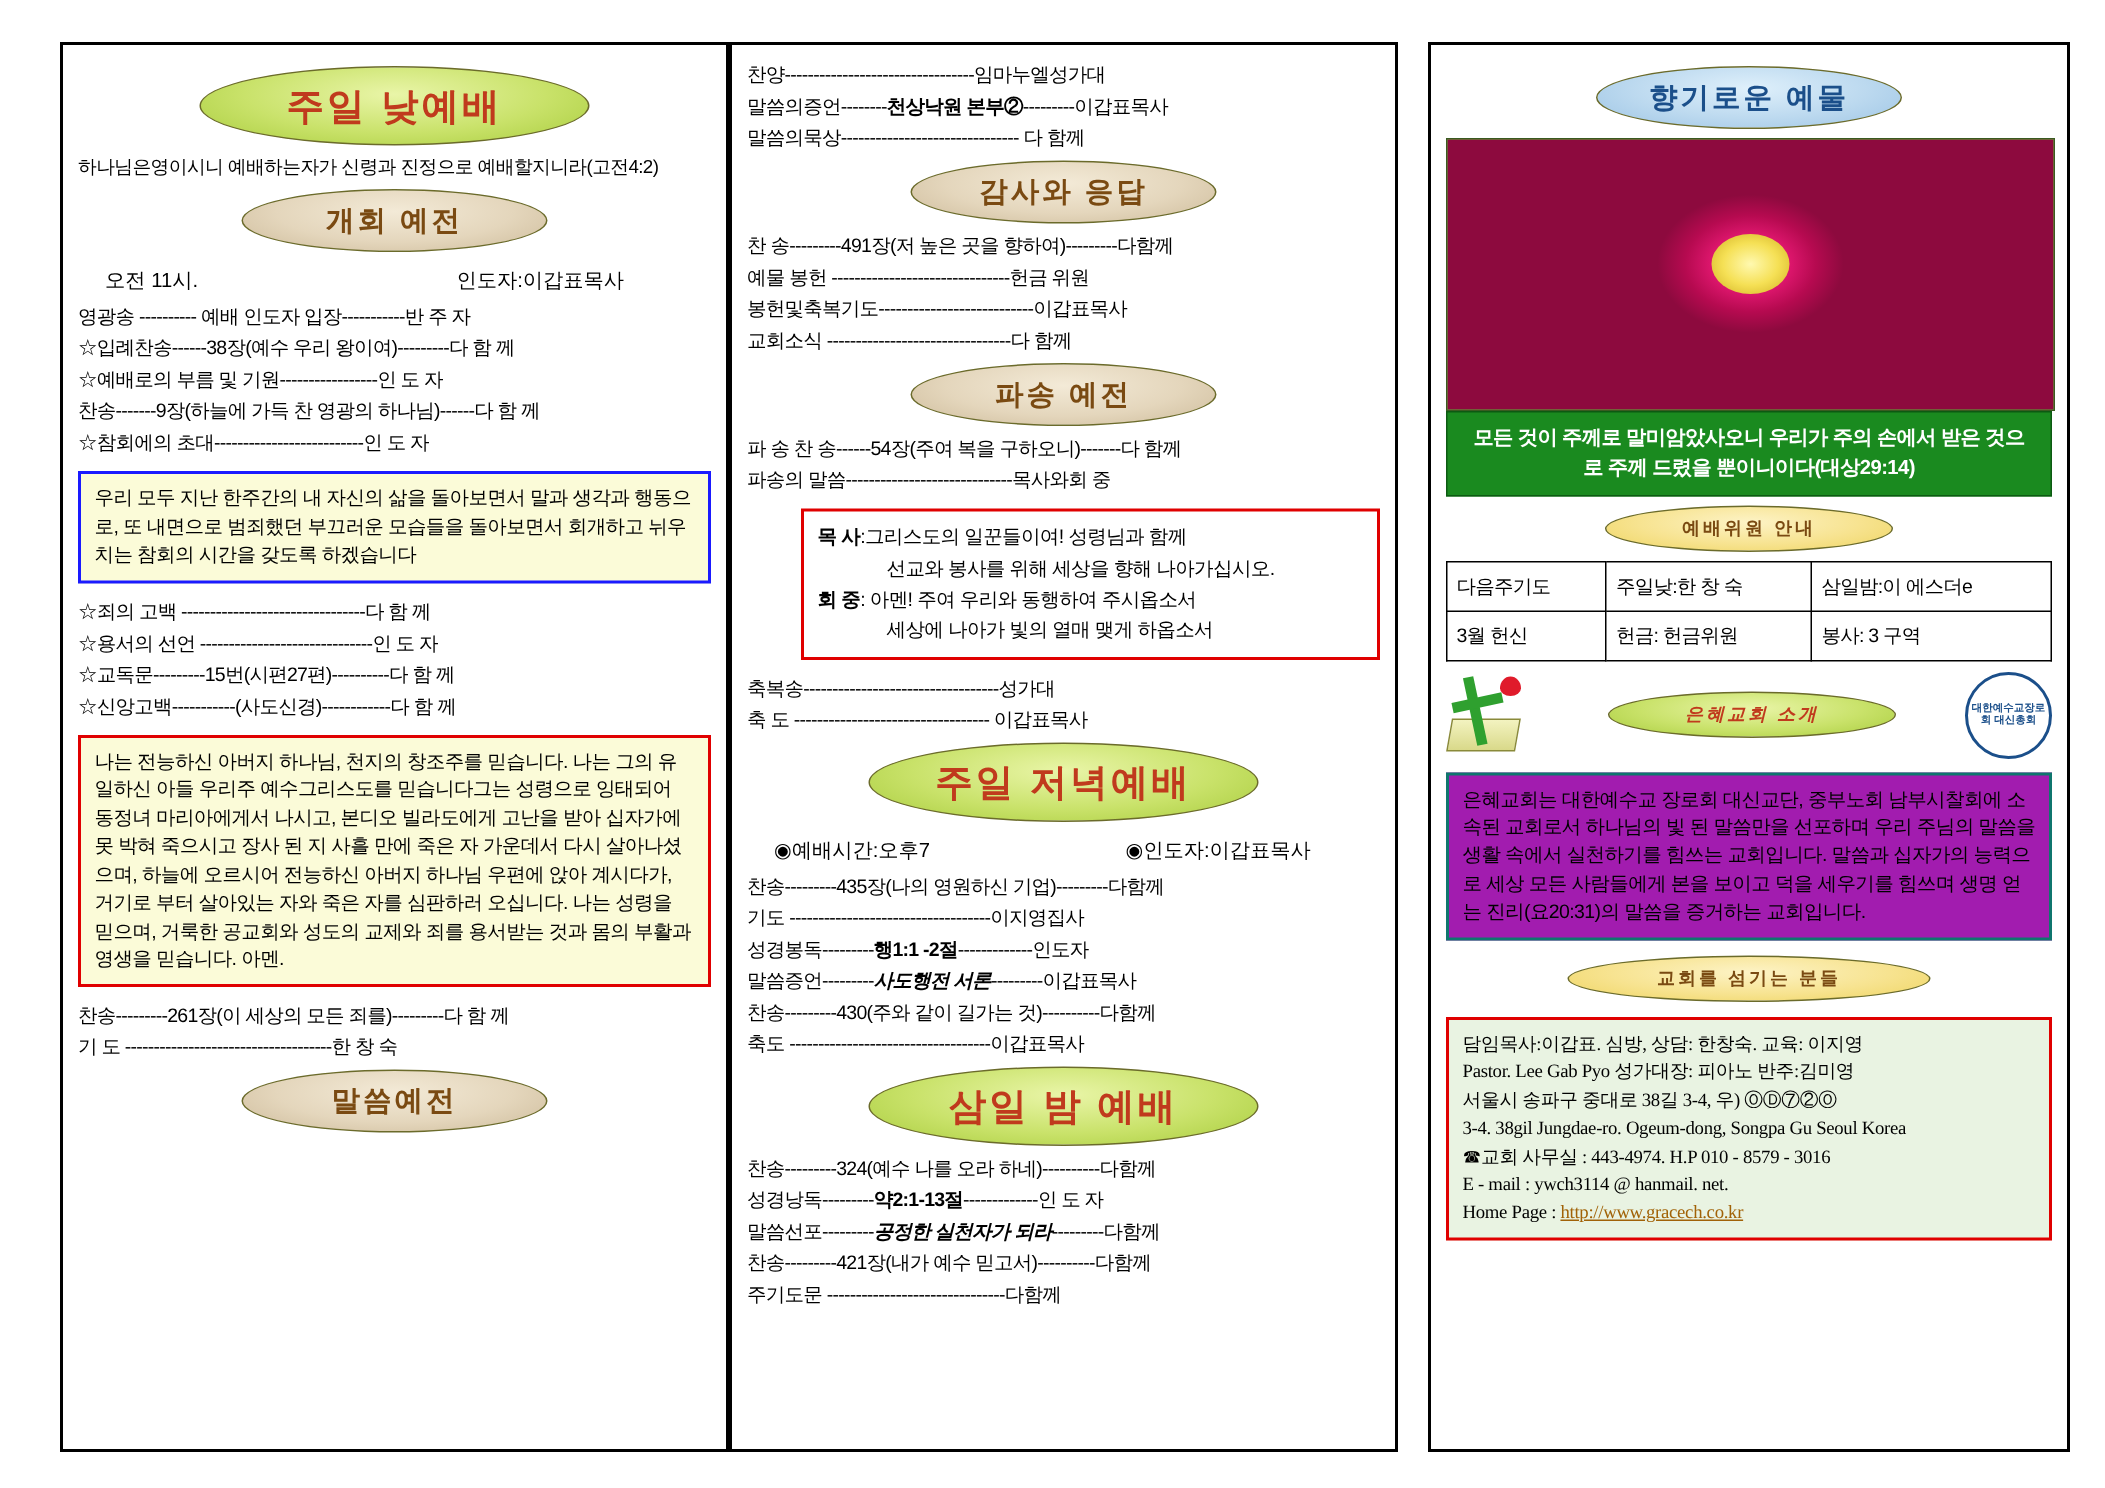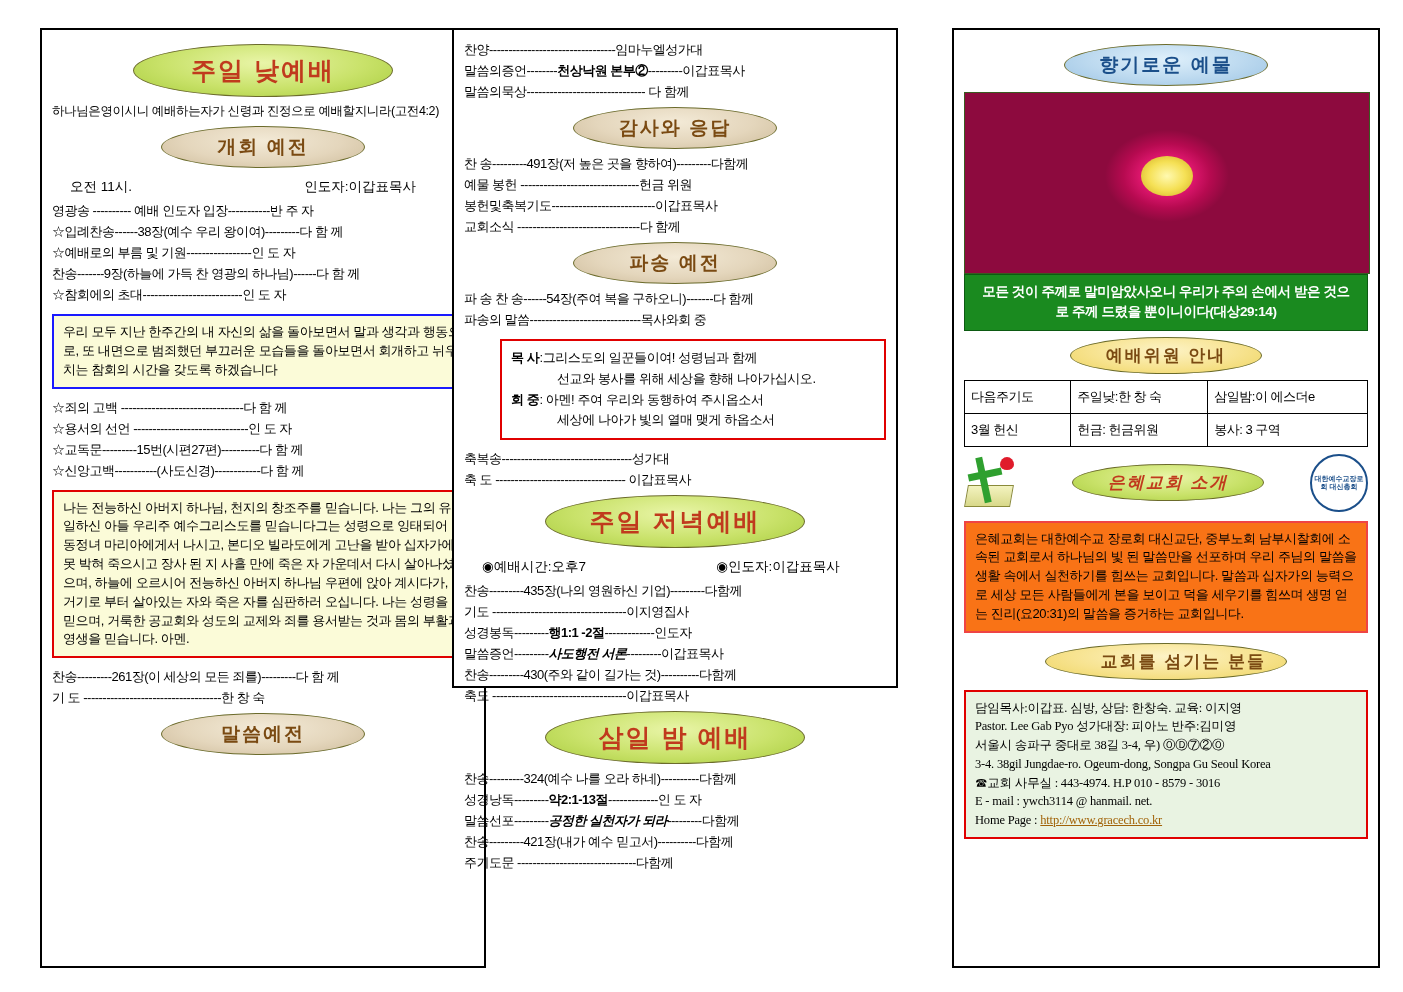--- a/index.html
+++ b/index.html
@@ -6,21 +6,21 @@
   body{
     width:1403px;height:992px;background:#ffffff;
     font-family:"Liberation Sans", sans-serif;
     color:#000;
     overflow:hidden;
   }
   .page{position:relative;width:1403px;height:992px;}
 
   .col{position:absolute;top:28px;border:2px solid #000;background:#fff;box-sizing:border-box;}
   #col1{left:40px;width:446px;height:940px;padding:8px 10px;}
-  #col2{left:452px;width:446px;height:660px;padding:8px 10px;}
+  #col2{left:486px;width:446px;height:940px;padding:8px 10px;}
   #col3{left:952px;width:428px;height:940px;padding:8px 10px;}
 
   
   .pill{
     display:block;margin:6px auto;border-radius:50%/50%;
     text-align:center;font-weight:bold;letter-spacing:2px;
     border:1px solid #6b6b2b;
   }
   .pill.green{
     background:radial-gradient(ellipse at 50% 35%, #e9f5a8 0%, #c9e26a 55%, #a8cc3c 100%);
@@ -34,35 +34,35 @@
     background:radial-gradient(ellipse at 50% 35%, #dff0fb 0%, #bcd9ef 55%, #9cc4e4 100%);
     color:#1b4f8a;
   }
   .pill.yellow{
     background:radial-gradient(ellipse at 50% 35%, #fdf3c6 0%, #f7e390 55%, #eed45f 100%);
     color:#7a4a12;
   }
 
   .t-big{font-size:25px;padding:9px 34px;width:190px;}
   .t-mid{font-size:19px;padding:7px 26px;width:150px;}
-  .t-sm{font-size:17px;padding:6px 20px;width:150px;}
+  .t-sm{font-size:12px;padding:6px 20px;width:150px;}
 
   
   .verse{font-size:12.5px;margin:4px 0 2px 0;letter-spacing:-0.4px;}
   .row{font-size:13px;margin:3px 0;white-space:nowrap;overflow:hidden;letter-spacing:-0.5px;}
   .time{font-size:13.5px;margin:10px 0 6px 0;display:flex;}
   .time .l{width:58%;padding-left:18px;}
   .time .r{width:42%;}
 
   
   .box{box-sizing:border-box;padding:7px 9px;margin:10px 0;font-size:13px;line-height:1.45;letter-spacing:-0.4px;}
   .box-blue{border:2px solid #1a1aff;background:#fbfbd8;}
   .box-red{border:2px solid #e00000;background:#fbfbd8;}
   .box-red2{border:2px solid #e00000;background:#ffffff;margin-left:36px;}
-  .box-green{border:2px solid #ef4444;background:#f97316;}
+  .box-green{border:2px solid #0f766e;background:#a21caf;}
   .box-red3{border:2px solid #e00000;background:#e9f3e2;}
 
   .dlg{font-size:13px;line-height:1.6;letter-spacing:-0.4px;}
   .dlg .ind{display:inline-block;width:46px;}
 
   
   .photo{
     width:100%;height:180px;margin:4px 0 0 0;border:1px solid #3a5a20;
     background:
       radial-gradient(ellipse 62px 46px at 50% 46%, #ffffff 0%, #ffe9f2 6%, #f1338b 16%, #e0176f 40%, #b60a50 70%, #8d0a3e 100%),
@@ -232,21 +232,21 @@
           <div class="bar1"></div>
           <div class="bar2"></div>
           <div class="heart"></div>
       </div>
       <div class="pill green t-sm" style="margin:0;font-style:italic;">은혜교회 소개</div>
       <div class="seal">대한예수교장로회 대신총회</div>
     </div>
 
     <div class="box box-green">은혜교회는 대한예수교 장로회 대신교단, 중부노회 남부시찰회에 소속된 교회로서 하나님의 빛 된 말씀만을 선포하며 우리 주님의 말씀을 생활 속에서 실천하기를 힘쓰는 교회입니다. 말씀과 십자가의 능력으로 세상 모든 사람들에게 본을 보이고 덕을 세우기를 힘쓰며 생명 얻는 진리(요20:31)의 말씀을 증거하는 교회입니다.</div>
 
-    <div class="pill yellow t-sm" style="width:200px;text-align:right;">교회를 섬기는 분들</div>
+    <div class="pill yellow t-sm" style="width:200px;">교회를 섬기는 분들</div>
 
     <div class="box box-red3 addr">
       <div>담임목사:이갑표.  심방, 상담: 한창숙.  교육: 이지영</div>
       <div>Pastor. Lee Gab Pyo 성가대장:  피아노 반주:김미영</div>
       <div>서울시 송파구 중대로 38길 3-4,  우) ⓄⒹ⑦②Ⓞ</div>
       <div>3-4. 38gil Jungdae-ro. Ogeum-dong, Songpa Gu Seoul Korea</div>
       <div>☎교회 사무실 : 443-4974. H.P 010 - 8579 - 3016</div>
       <div>E - mail : ywch3114 @ hanmail. net.</div>
       <div>
         <span>Home Page : </span><a href="#">http://www.gracech.co.kr</a>

